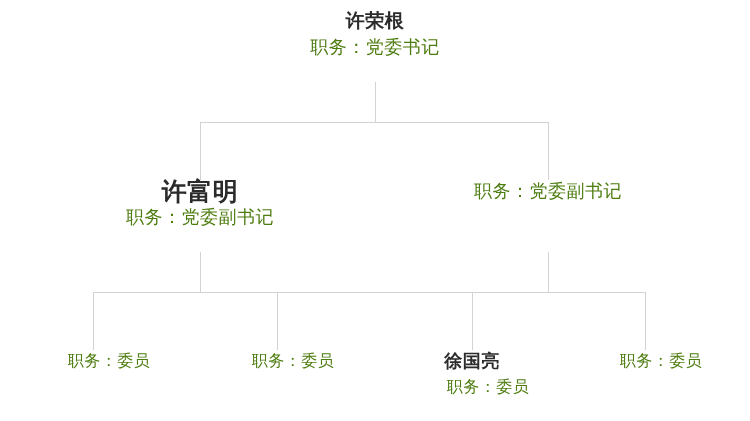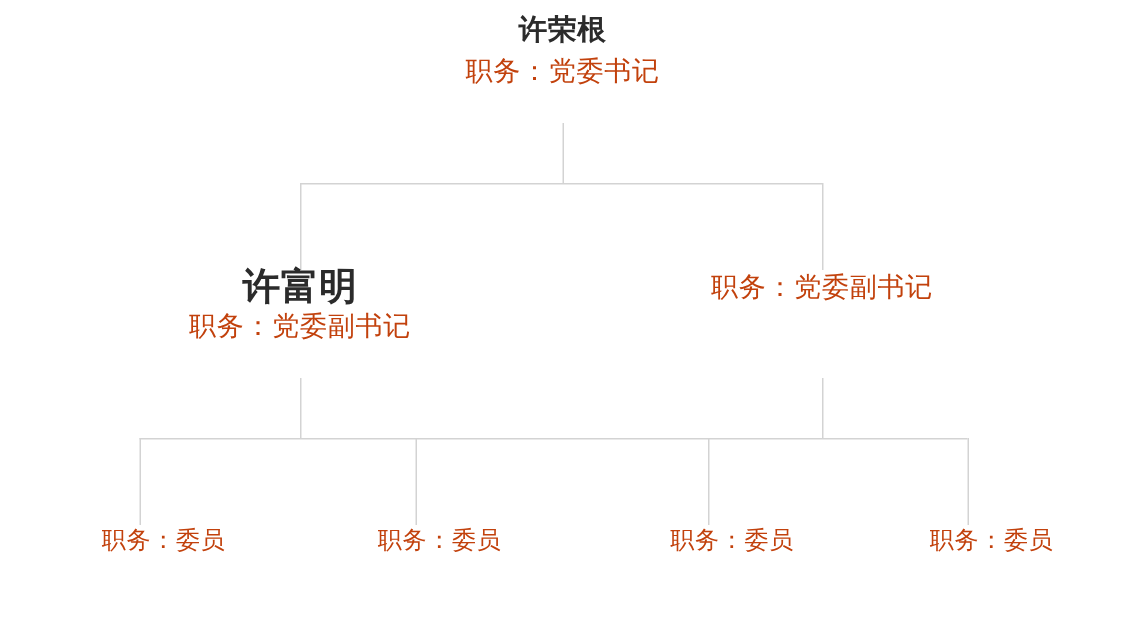--- a/index.html
+++ b/index.html
@@ -38,21 +38,21 @@
     font-weight: bold;
     font-size: 25px;
     line-height: 26px;
     color: #2b2b2b;
     letter-spacing: 0.5px;
   }
   .node-title {
     font-weight: normal;
     font-size: 18px;
     line-height: 26px;
-    color: #c2410c;
+    color: #4d7c0f;
     letter-spacing: 0.5px;
   }
   .level-1 .node-name { font-size: 19px; }
   .level-3 .node-name { font-size: 18px; }
   .level-3 .node-title { font-size: 16px; margin-left: 32px; }
 </style>
 </head>
 <body>
 
 <div id="chart">
@@ -86,20 +86,21 @@
 
   <div class="node level-3" style="left:93px; top:348px;">
     <div class="node-title">职务：委员</div>
   </div>
 
   <div class="node level-3" style="left:277px; top:348px;">
     <div class="node-title">职务：委员</div>
   </div>
 
   <div class="node level-3" style="left:472px; top:348px;">
+    <div class="node-name">徐国亮</div>
     <div class="node-title">职务：委员</div>
   </div>
 
   <div class="node level-3" style="left:645px; top:348px;">
     <div class="node-title">职务：委员</div>
   </div>
 
 </div>
 
 </body></html>

